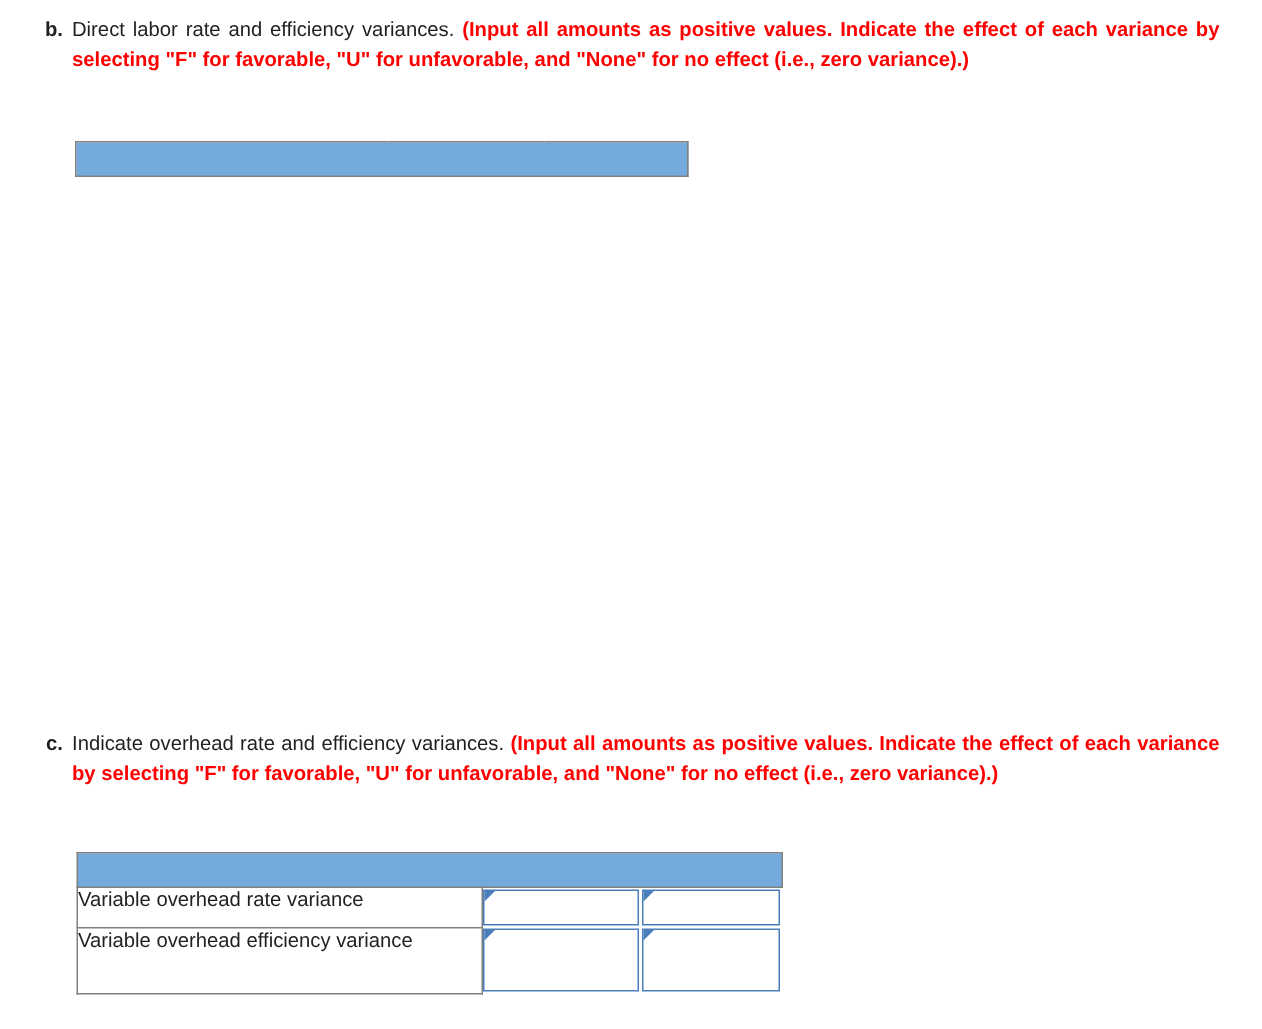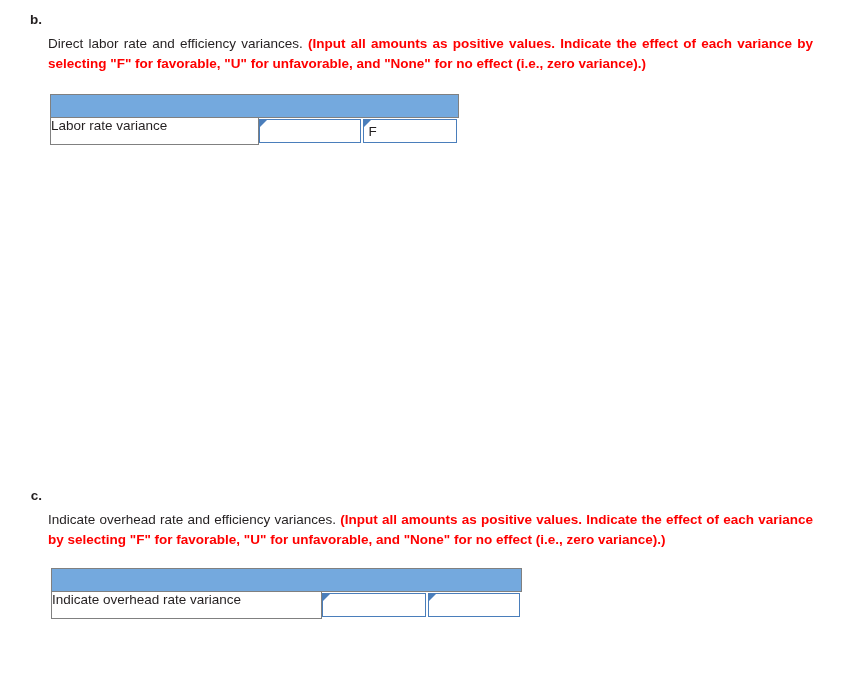--- a/index.html
+++ b/index.html
@@ -31,21 +31,20 @@
     flex: 0 0 20px;
     text-align: right;
     padding-right: 6px;
     box-sizing: border-box;
   }
   .q-body {
     font-size: 13.5px;
     line-height: 19.5px;
     text-align: justify;
     text-justify: inter-word;
-    margin-top: 24px;
   }
   .q-plain {
     color: #231f20;
   }
   .q-red {
     color: #fe0000;
     font-weight: bold;
   }
 
   
@@ -159,35 +158,20 @@
   <colgroup>
     <col style="width:208px">
     <col style="width:104px">
     <col style="width:96px">
   </colgroup>
   <tbody>
     <tr>
       <td class="hdr-cell" colspan="3"></td>
     </tr>
 
-    <tr>
-      <td class="label-cell">Labor rate variance</td>
-      <td class="field-cell">
-        <div class="inputbox">
-          <span class="corner"></span>
-          <span class="ivalue"></span>
-        </div>
-      </td>
-      <td class="field-cell">
-        <div class="inputbox">
-          <span class="corner"></span>
-          <span class="ivalue">F</span>
-        </div>
-      </td>
-    </tr>
 
   </tbody>
 </table>
 
 <div class="question" style="left:28px; top:486px; width:790px;">
   <div class="q-letter">c.</div>
   <div class="q-body" style="width:765px;">
     <span class="q-plain">Indicate overhead rate and efficiency variances.</span>
     <span class="q-red">(Input all amounts as positive values. Indicate the effect of each variance by selecting "F" for favorable, "U" for unfavorable, and "None" for no effect (i.e., zero variance).)</span>
   </div>
@@ -198,29 +182,44 @@
     <col style="width:270px">
     <col style="width:106px">
     <col style="width:94px">
   </colgroup>
   <tbody>
     <tr>
       <td class="hdr-cell" colspan="3"></td>
     </tr>
 
     <tr>
-      <td class="label-cell">Indicate overhead rate variance</td>
+      <td class="label-cell">Variable overhead rate variance</td>
       <td class="field-cell">
         <div class="inputbox">
           <span class="corner"></span>
           <span class="ivalue"></span>
         </div>
       </td>
       <td class="field-cell">
         <div class="inputbox">
           <span class="corner"></span>
           <span class="ivalue"></span>
         </div>
       </td>
     </tr>
 
+    <tr>
+      <td class="label-cell" style="height:40px; width:270px;">Variable overhead efficiency variance</td>
+      <td class="field-cell">
+        <div class="inputbox" style="height:42px;">
+          <span class="corner"></span>
+          <span class="ivalue"></span>
+        </div>
+      </td>
+      <td class="field-cell">
+        <div class="inputbox" style="height:42px;">
+          <span class="corner"></span>
+          <span class="ivalue"></span>
+        </div>
+      </td>
+    </tr>
   </tbody>
 </table>
 
 </body></html>

